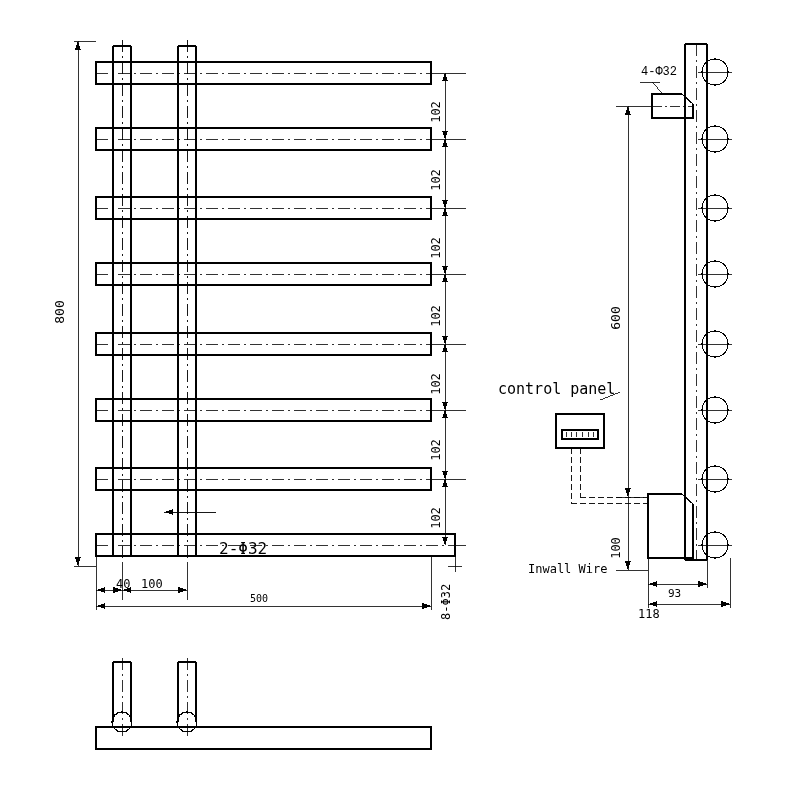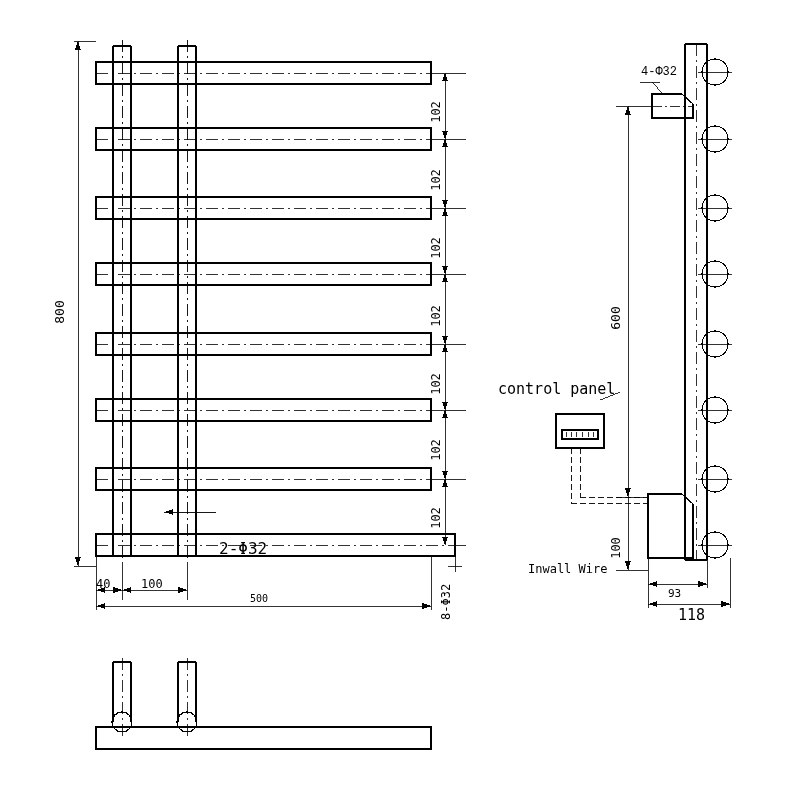--- a/index.html
+++ b/index.html
@@ -254,33 +254,33 @@
   <div class="lbl vert" style="left:66px; top:312px; font-size:13px; transform: rotate(-90deg) translate(-50%, -100%);">800</div>
 
   <div class="lbl vert" style="left:442px; top:112px; font-size:12px; transform: rotate(-90deg) translate(-50%, -100%);">102</div>
   <div class="lbl vert" style="left:442px; top:180px; font-size:12px; transform: rotate(-90deg) translate(-50%, -100%);">102</div>
   <div class="lbl vert" style="left:442px; top:248px; font-size:12px; transform: rotate(-90deg) translate(-50%, -100%);">102</div>
   <div class="lbl vert" style="left:442px; top:316px; font-size:12px; transform: rotate(-90deg) translate(-50%, -100%);">102</div>
   <div class="lbl vert" style="left:442px; top:384px; font-size:12px; transform: rotate(-90deg) translate(-50%, -100%);">102</div>
   <div class="lbl vert" style="left:442px; top:450px; font-size:12px; transform: rotate(-90deg) translate(-50%, -100%);">102</div>
   <div class="lbl vert" style="left:442px; top:518px; font-size:12px; transform: rotate(-90deg) translate(-50%, -100%);">102</div>
 
-  <div class="lbl" style="left:96px; top:578px; font-size:12px;">40</div>
+  <div class="lbl" style="left:116px; top:578px; font-size:12px;">40</div>
   <div class="lbl" style="left:141px; top:578px; font-size:12px;">100</div>
   <div class="lbl" style="left:250px; top:594px; font-size:10px;">500</div>
 
   <div class="lbl" style="left:219px; top:505px; font-size:16px;margin-top:36px;">2-Φ32</div>
 
   <div class="lbl vert" style="left:452px; top:620px; font-size:12px; transform: rotate(-90deg) translate(0, -100%);">8-Φ32</div>
 
   <div class="lbl" style="left:641px; top:66px; font-size:12px;font-family:Liberation Mono, monospace;">4-Φ32</div>
 
   <div class="lbl vert" style="left:622px; top:318px; font-size:13px; transform: rotate(-90deg) translate(-50%, -100%);">600</div>
 
   <div class="lbl vert" style="left:622px; top:548px; font-size:12px; transform: rotate(-90deg) translate(-50%, -100%);">100</div>
 
   <div class="lbl" style="left:668px; top:588px; font-size:11px;">93</div>
-  <div class="lbl" style="left:678px; top:608px; font-size:15px;">118</div>
+  <div class="lbl" style="left:638px; top:608px; font-size:12px;">118</div>
 
   <div class="lbl" style="left:498px; top:382px; font-size:15px;text-align:center;">control panel</div>
   <div class="lbl" style="left:528px; top:515px; font-size:12px;margin-top:48px;">Inwall Wire</div>
 
 </div>
 
 </body></html>

